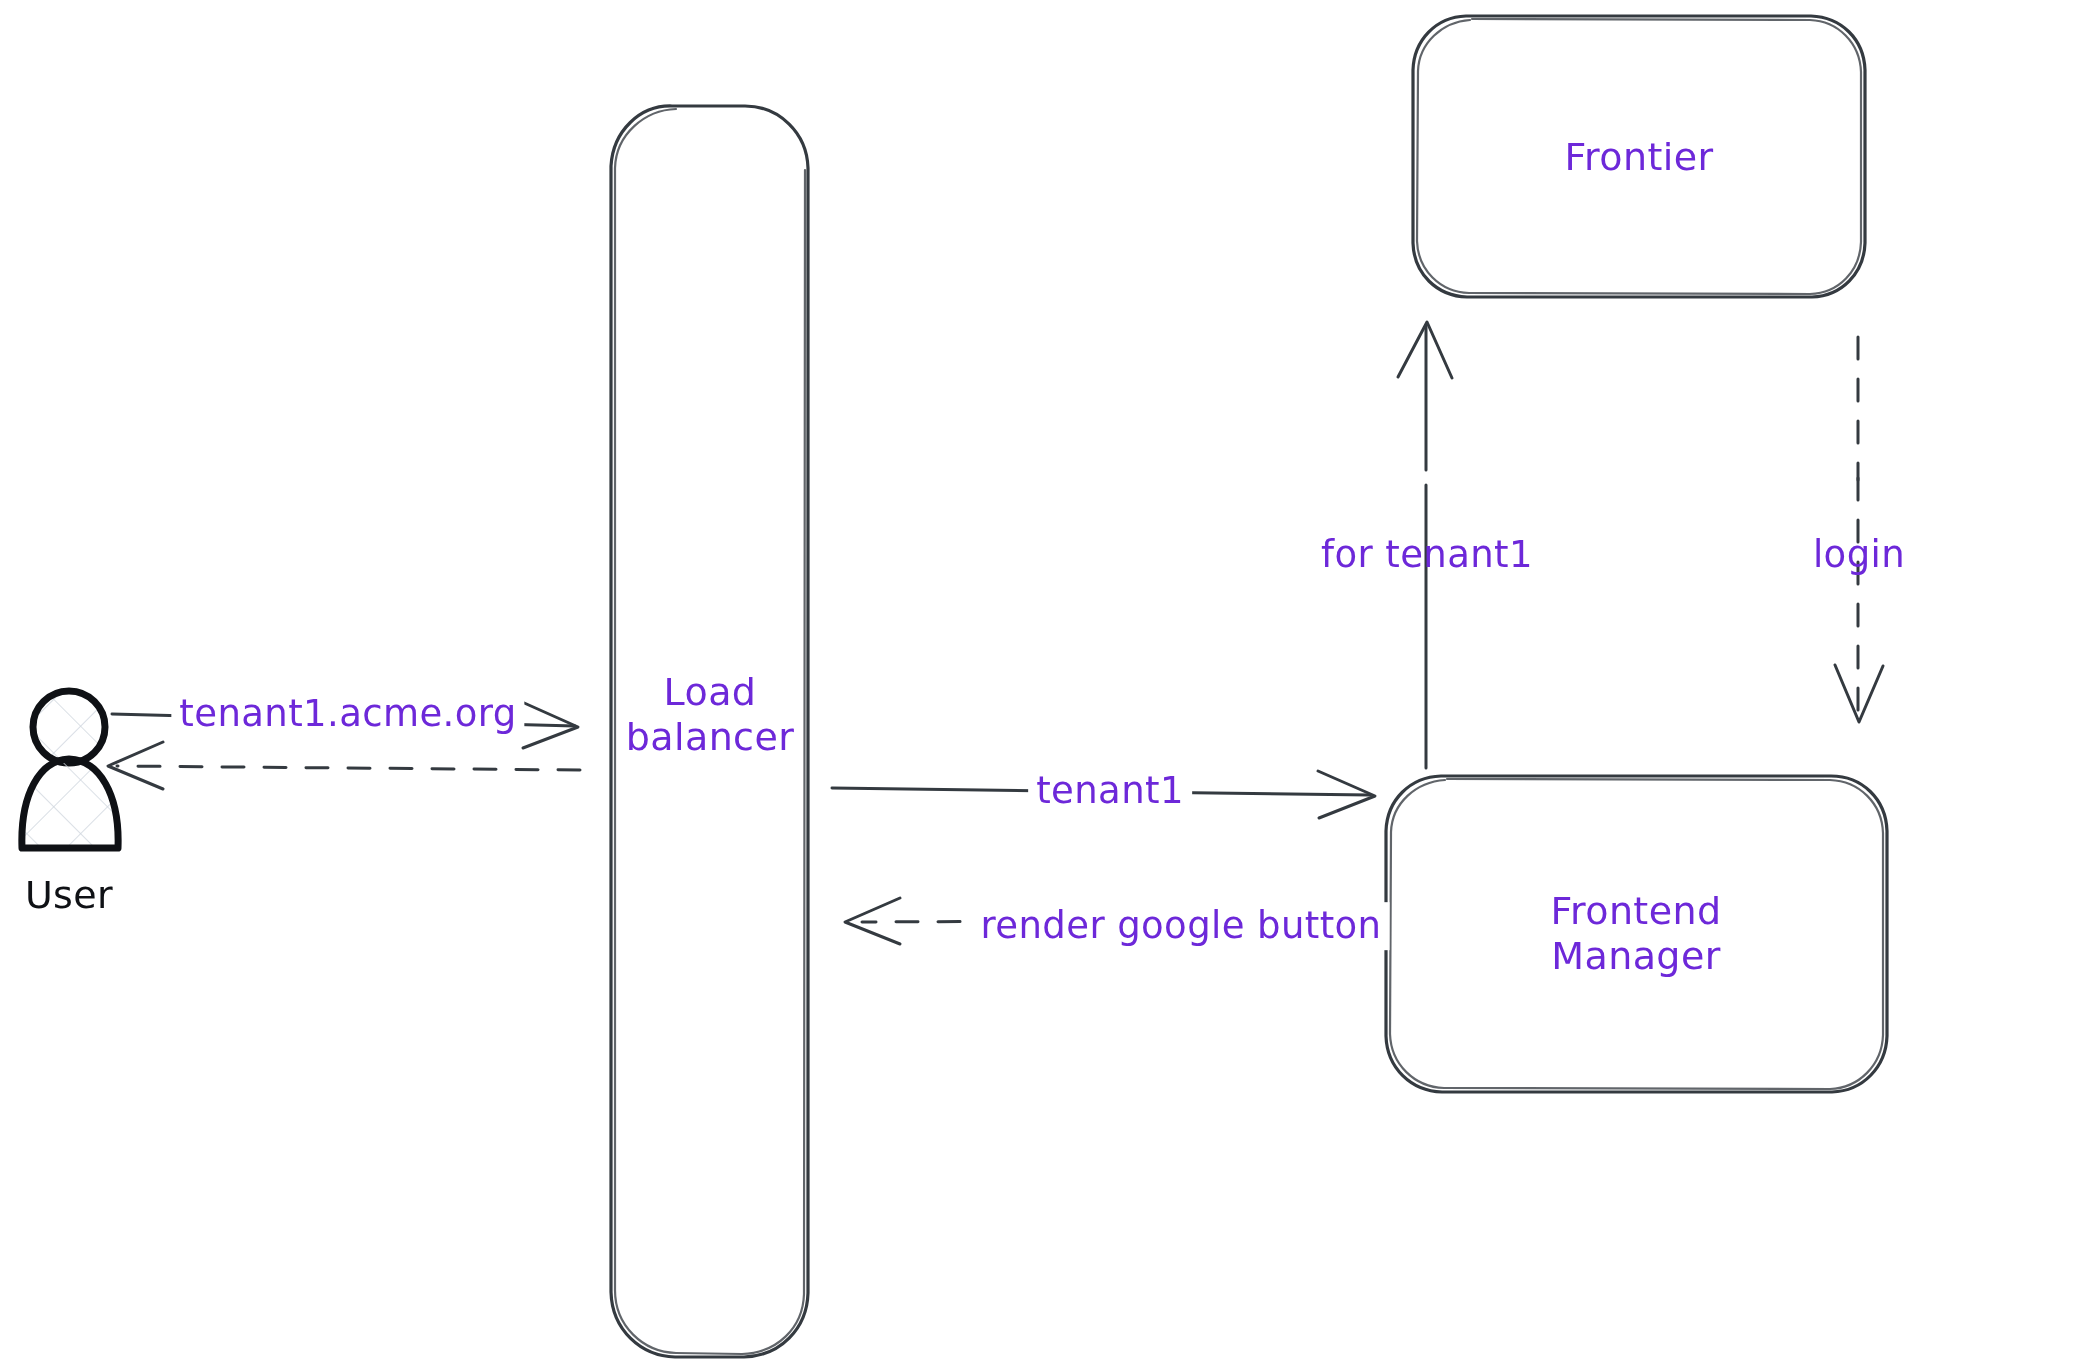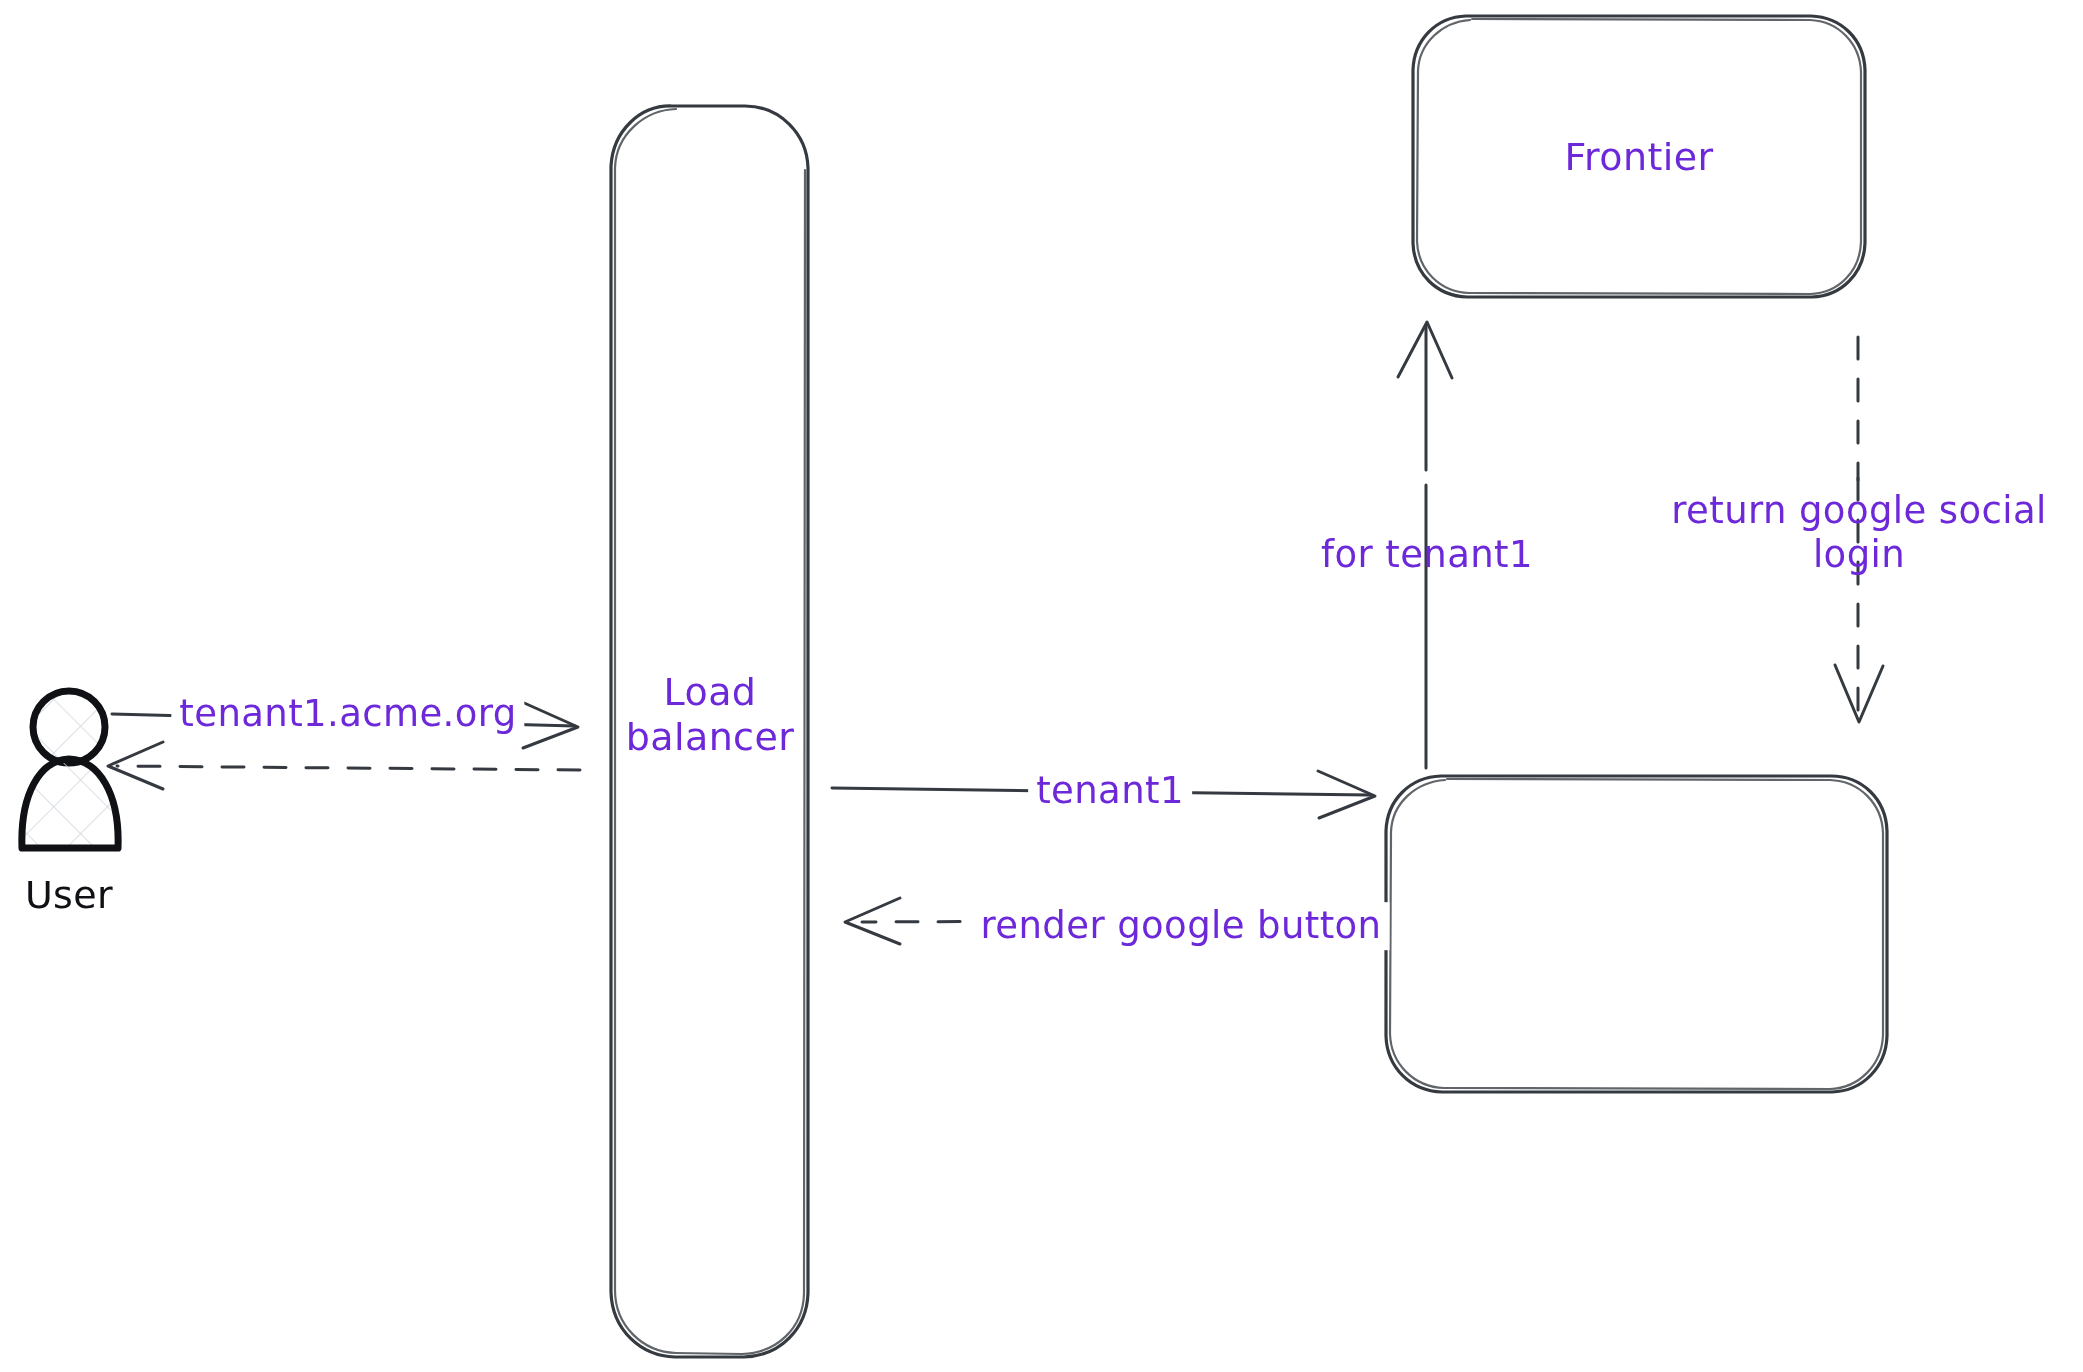--- a/index.html
+++ b/index.html
@@ -211,24 +211,25 @@
       <path class="stroke arrowhead" d="M 1835 665 L 1859 722 L 1883 666"></path>
     </g>
   </svg>
 
   <div class="lbl actor-label" style="left:69px; top:895px;text-align:right;">User</div>
 
   <div class="lbl node-label" style="left:710px; top:715px;"><span>Load</span><br><span>balancer</span></div>
 
   <div class="lbl node-label" style="left:1639px; top:157px;">Frontier</div>
 
+  <div class="lbl node-label" style="left:1636px; top:934px;"><span>Frontend</span><br><span>Manager</span></div>
 
   <div class="lbl edge-label onwhite" style="left:348px; top:714px;">tenant1.acme.org</div>
 
   <div class="lbl edge-label onwhite" style="left:1110px; top:791px;">tenant1</div>
 
   <div class="lbl edge-label onwhite" style="left:1181px; top:926px;">render google button</div>
 
   <div class="lbl edge-label" style="left:1427px; top:533px;"><br><span>for tenant1</span></div>
 
-  <div class="lbl edge-label" style="left:1859px; top:533px;"><span>return google social</span><br><span>login</span></div>
+  <div class="lbl edge-label" style="left:1859px; top:533px;"><br><span>login</span></div>
 
 </div>
 
 </body></html>

